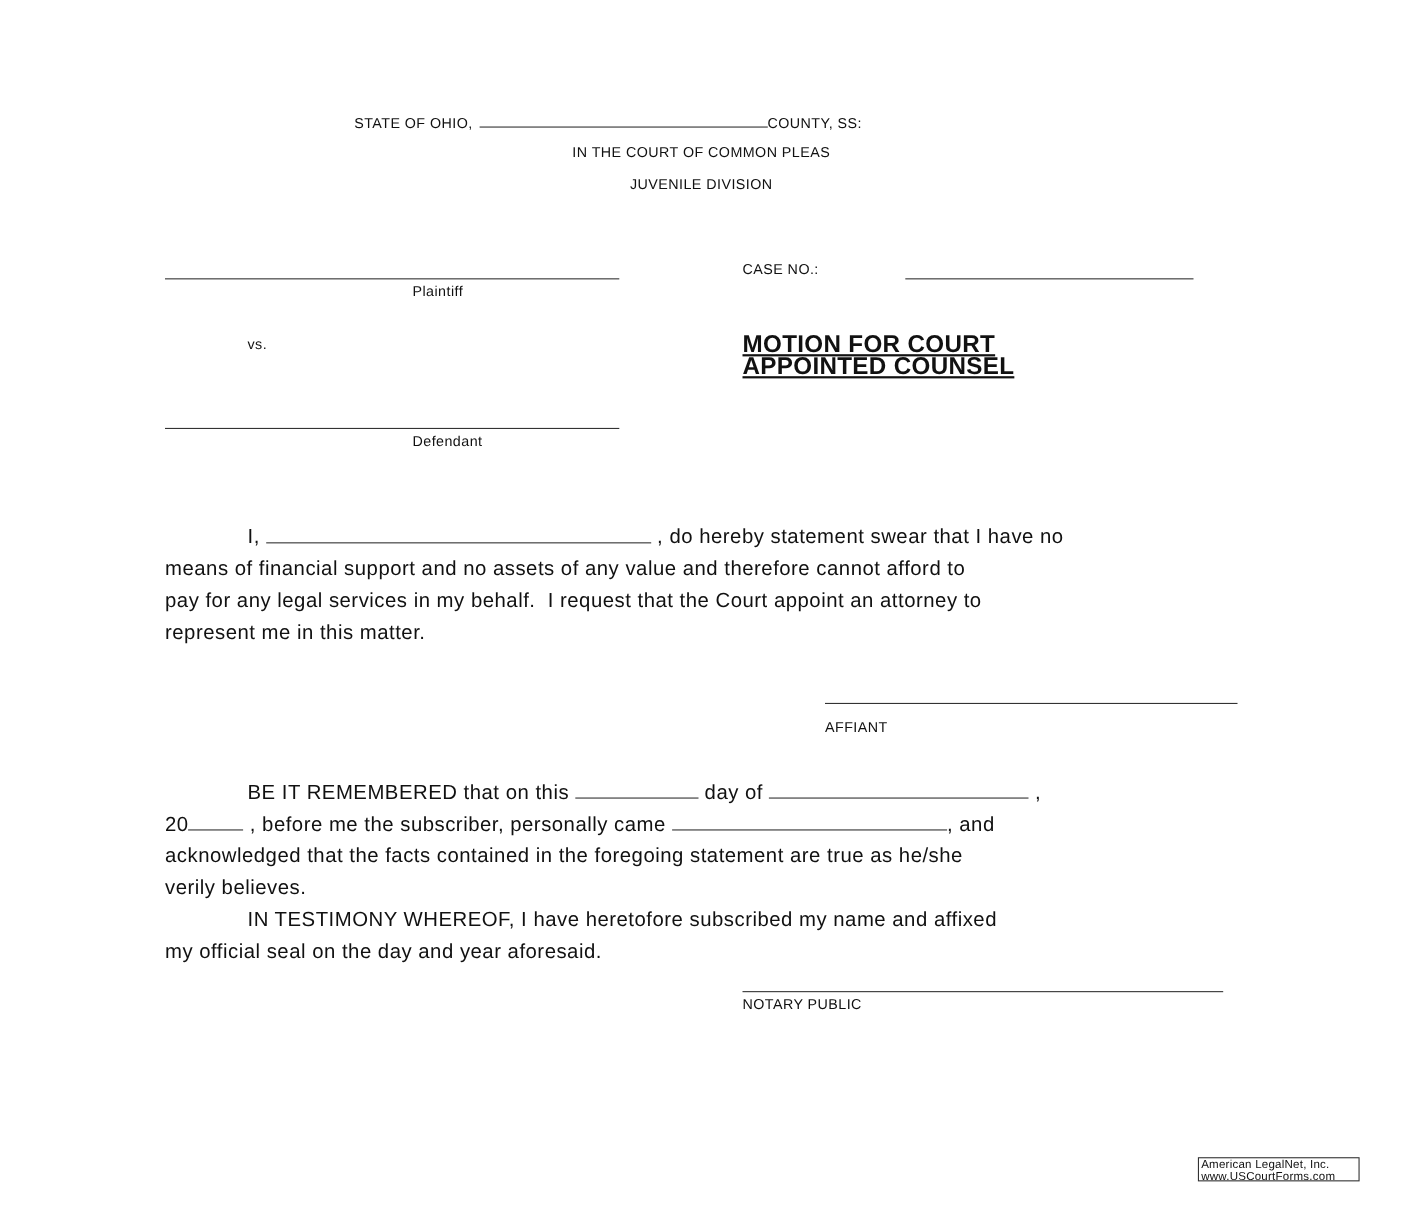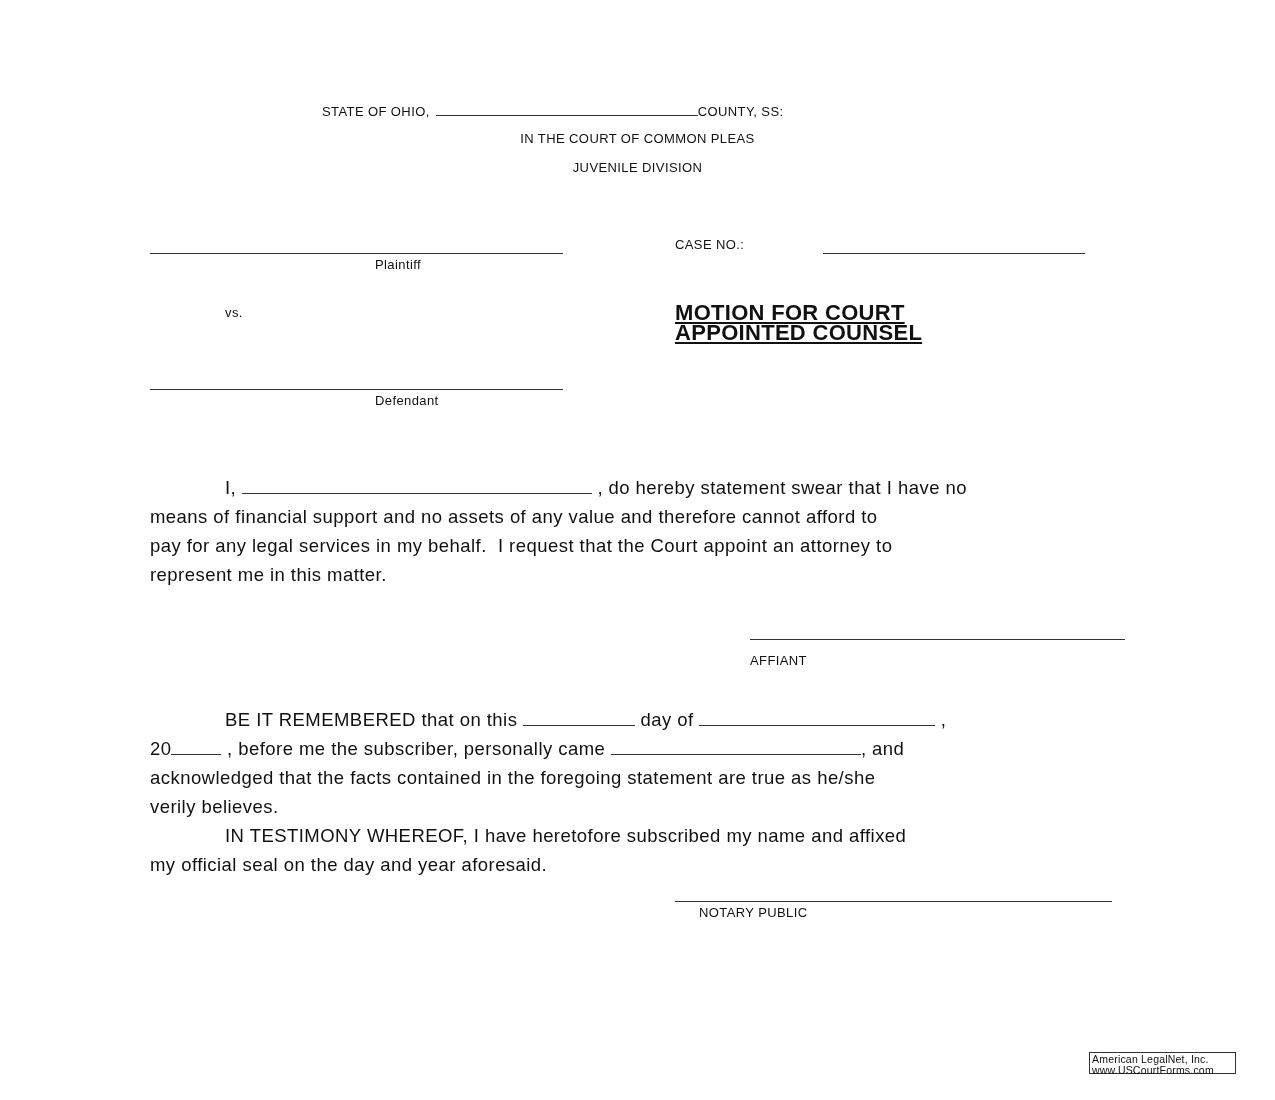--- a/index.html
+++ b/index.html
@@ -73,18 +73,18 @@
   </div>
   <div>acknowledged that the facts contained in the foregoing statement are true as he/she</div>
   <div>verily believes.</div>
   <div>
     <span class="indent"></span><span>IN TESTIMONY WHEREOF, I have heretofore subscribed my name and affixed</span>
   </div>
   <div>my official seal on the day and year aforesaid.</div>
 </div>
 
 <div class="line" style="left:675px; top:901px; width:437px;"></div>
-<div class="abs t" style="left:675px; top:902px;margin-left:24px;">NOTARY PUBLIC</div>
+<div class="abs t" style="left:675px; top:902px;">NOTARY PUBLIC</div>
 
 <div class="footer-box">
   <div>American LegalNet, Inc.</div>
   <div>www.USCourtForms.com</div>
 </div>
 
 </body></html>

